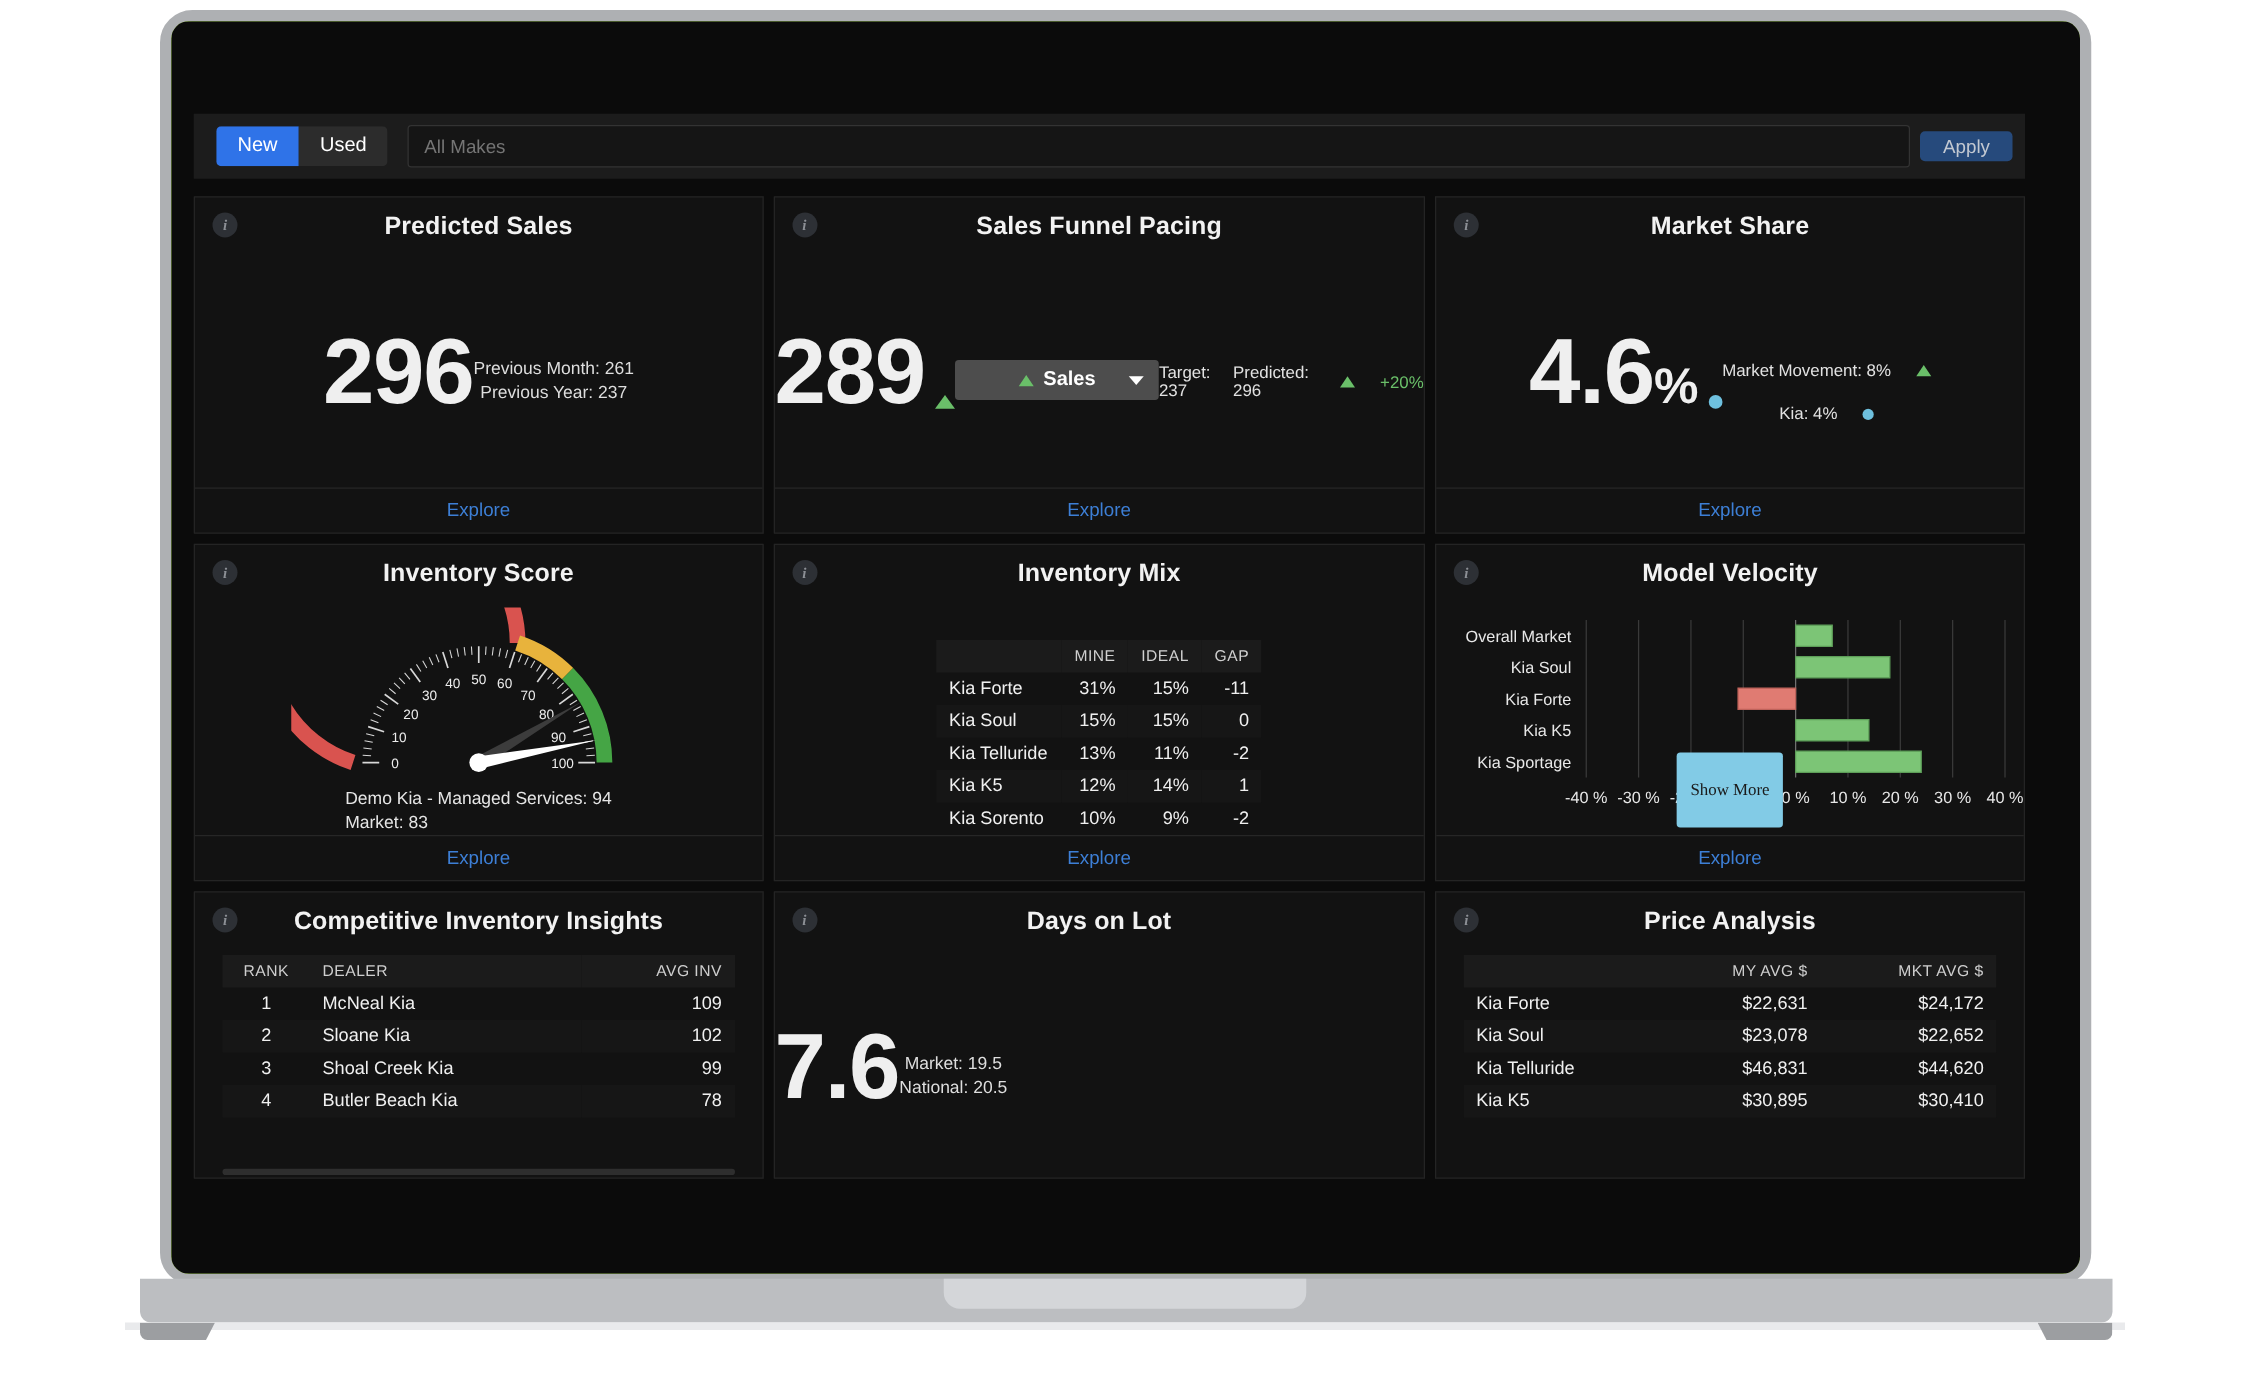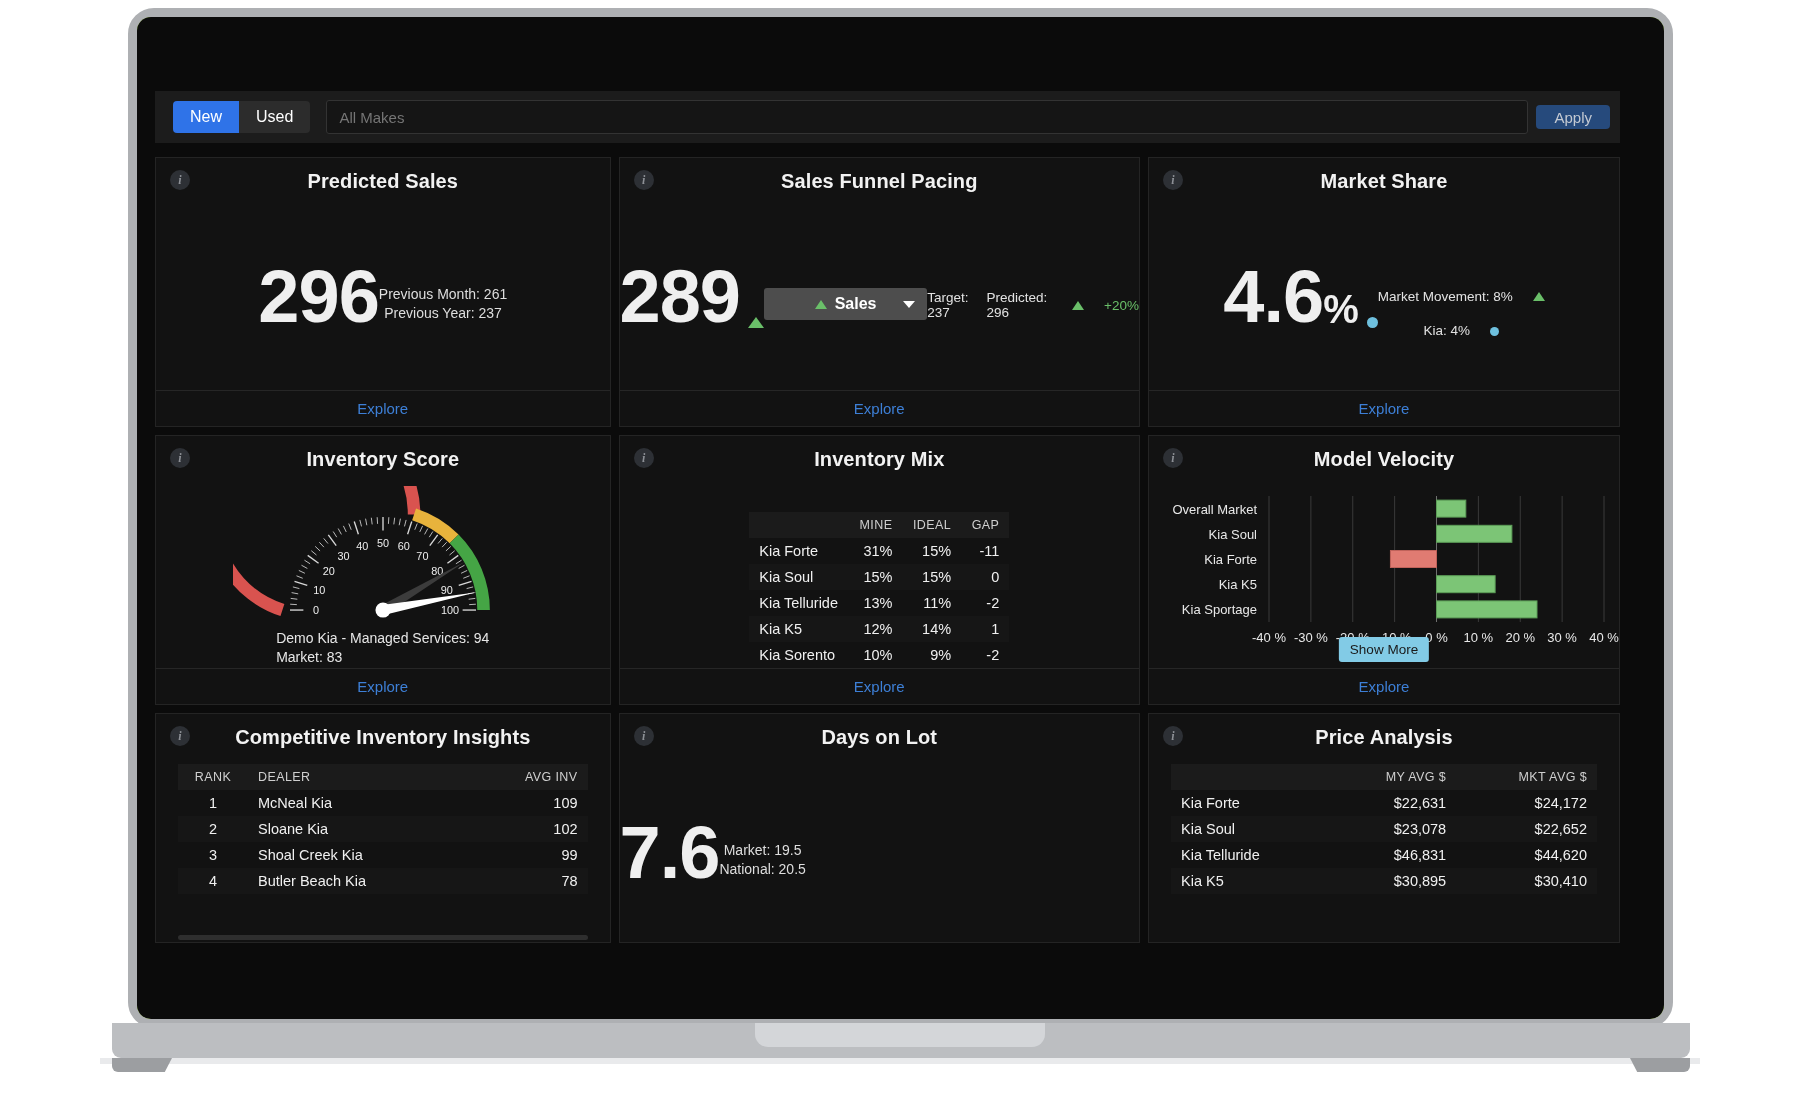--- a/index.html
+++ b/index.html
@@ -194,22 +194,22 @@
   .tbl-pad { padding:4px 22px 0 22px; }
   .scrollnub { position:absolute; left:22px; right:22px; bottom:2px; height:5px; background:#2e2e2e; border-radius:3px;}
 
   
   .mv { position:relative; width:100%; height:100%; }
   .mv-svg { display:block; }
   .showmore {
     position:absolute; left:50%; transform:translateX(-50%); bottom:6px;
     background:#82cbe6; color:#1a1a1a;
     border:none; border-radius:3px;
-    font-size:13.5px; padding:5px 11px; cursor:pointer;
-    font-family:Liberation Sans, sans-serif;
+    font-size:13.5px; padding:22px 11px; cursor:pointer;
+    font-family:Liberation Serif, serif;
     text-align:right;
   }
   .axis-lbl { fill:#e8e8e8; font-size:13px; font-family:"Liberation Sans", sans-serif; }
   .tick-lbl { fill:#e8e8e8; font-size:13px; font-family:"Liberation Sans", sans-serif; }
 </style>
 </head>
 <body>
 
 <div id="laptop">
   <div class="lid">

